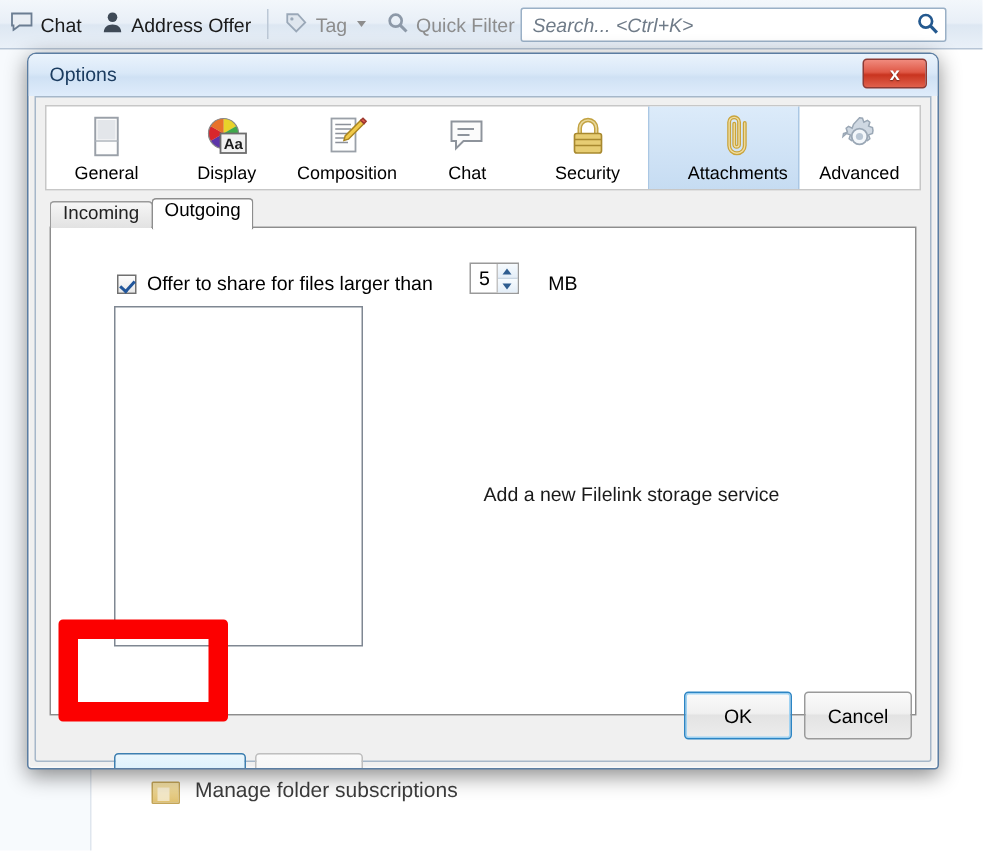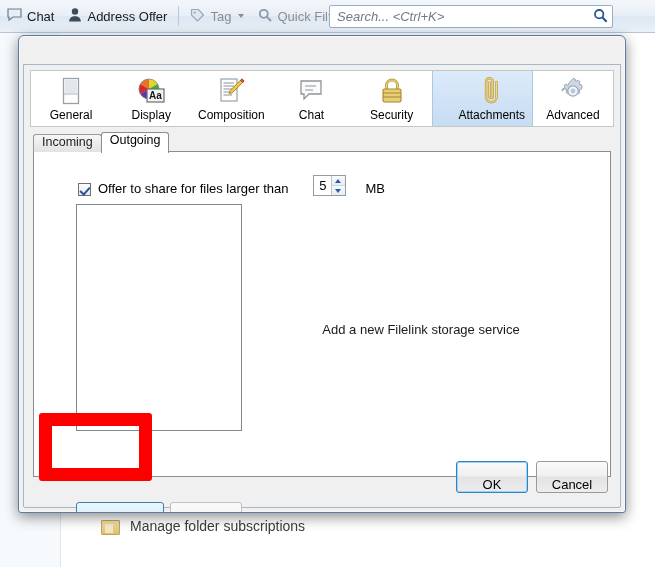--- a/index.html
+++ b/index.html
@@ -32,33 +32,33 @@
   .tb-item.dim { color: #8d8d8d; }
   .tb-sep {
     width: 1px; height: 20px; background: #bcc8d6; margin: 0 4px;
   }
   .tb-caret {
     width: 0; height: 0; border-left: 3.5px solid transparent;
     border-right: 3.5px solid transparent; border-top: 4px solid #8d8d8d;
     margin-left: 2px;
   }
   #searchbox {
-    position: absolute; left: 329px; top: 5px; width: 284px; height: 23px;
+    position: absolute; left: 347px; top: 5px; width: 284px; height: 23px;
     background: #fff; border: 1px solid #9ab0c6; border-radius: 2px;
     display: flex; align-items: center; padding: 0 4px 0 7px;
   }
   #searchbox .ph {
     flex: 1; font-style: italic; color: #6f7b88; font-size: 13px;
   }
   #bg-list {
     position: absolute; left: 60px; top: 510px; right: 0; bottom: 0;
     background: #ffffff; border-left: 1px solid #dfe6ee;
   }
   .bg-row {
-    position: absolute; left: 40px; display: flex; align-items: flex-start; gap: 12px;
+    position: absolute; left: 40px; display: flex; align-items: flex-end; gap: 12px;
     font-size: 14px; color: #3c3c3c;
   }
   .bg-row .fldr {
     width: 17px; height: 15px; position: relative;
   }
   .bg-row .fldr:before {
     content: ""; position: absolute; left: 0; top: 2px;
     width: 17px; height: 13px; border-radius: 1px;
     background: linear-gradient(to bottom, #f5e2a8, #dfc070);
     border: 1px solid #c4a558;
@@ -205,21 +205,21 @@
   #hint-text {
     position: absolute; left: 208px; top: 170px; right: 10px;
     text-align: center; font-size: 13px; color: #1a1a1a;
   }
 
   .gbtn {
     height: 23px; min-width: 72px; padding: 15px 14px;
     border: 1px solid #9a9a9a; border-radius: 3px;
     background: linear-gradient(to bottom, #fafafa 0%, #f0f0f0 45%, #e3e3e3 50%, #ededed 100%);
     font-size: 13px; color: #000; cursor: pointer;
-    display: flex; align-items: flex-start; justify-content: center;
+    display: flex; align-items: center; justify-content: center;
     font-family: "Liberation Sans", sans-serif;
   }
   .gbtn.hover {
     border-color: #3c7fb1;
     background: linear-gradient(to bottom, #eaf6fd 0%, #d9f0fc 45%, #bee6fd 50%, #a7d9f5 100%);
   }
   .gbtn.disabled { color: #9a9a9a; border-color: #bfbfbf;
     background: linear-gradient(to bottom, #fafafa, #efefef); }
   .gbtn.default {
     border: 1px solid #2c85c4;
@@ -305,20 +305,24 @@
       <svg width="15" height="15" viewBox="0 0 15 15">
         <circle cx="6.2" cy="6.2" r="4.2" fill="none" stroke="#24598f" stroke-width="1.8"></circle>
         <line x1="9.3" y1="9.3" x2="13.6" y2="13.8" stroke="#24598f" stroke-width="2.1"></line>
       </svg>
     </span>
   </div>
 </div>
 
 <div id="options-dialog">
 
+  <div id="dlg-titlebar">
+    <div id="dlg-title">Options</div>
+    <div id="dlg-close">x</div>
+  </div>
 
   <div id="dlg-body">
 
     <div id="pane-toolbar">
 
       <div class="pane-btn">
         <span class="pane-ico">
           <svg width="22" height="28" viewBox="0 0 22 28">
             <rect x="3.5" y="1.5" width="15" height="25" fill="#fdfdfd" stroke="#9aa0a8" stroke-width="1.3"></rect>
             <rect x="5" y="3" width="12" height="13" fill="#e3e6ea"></rect>

